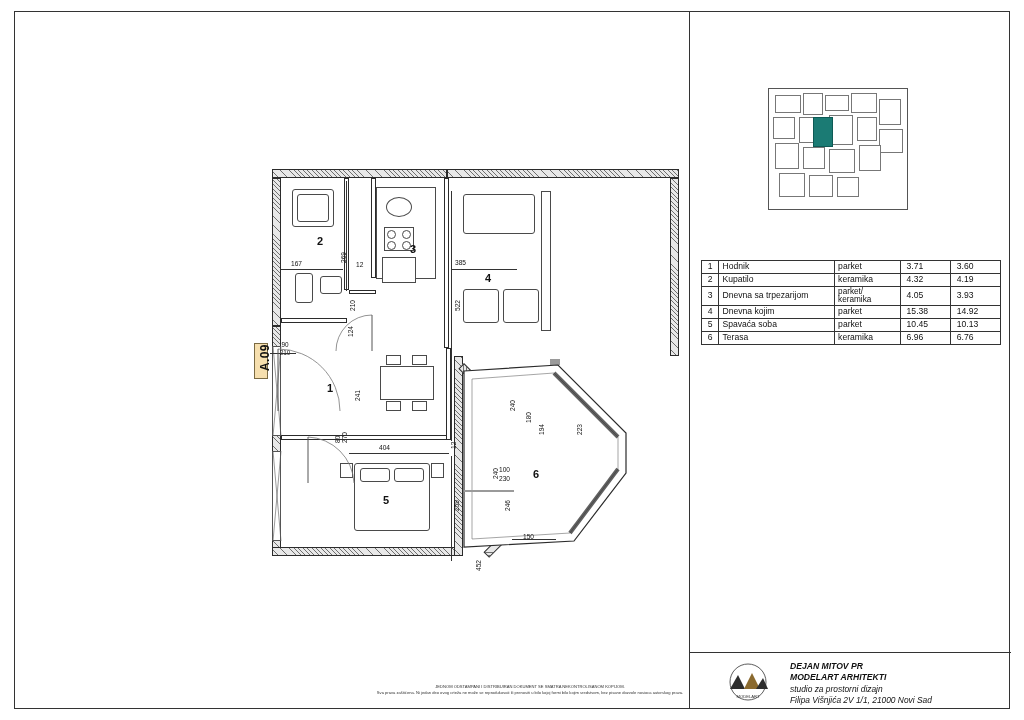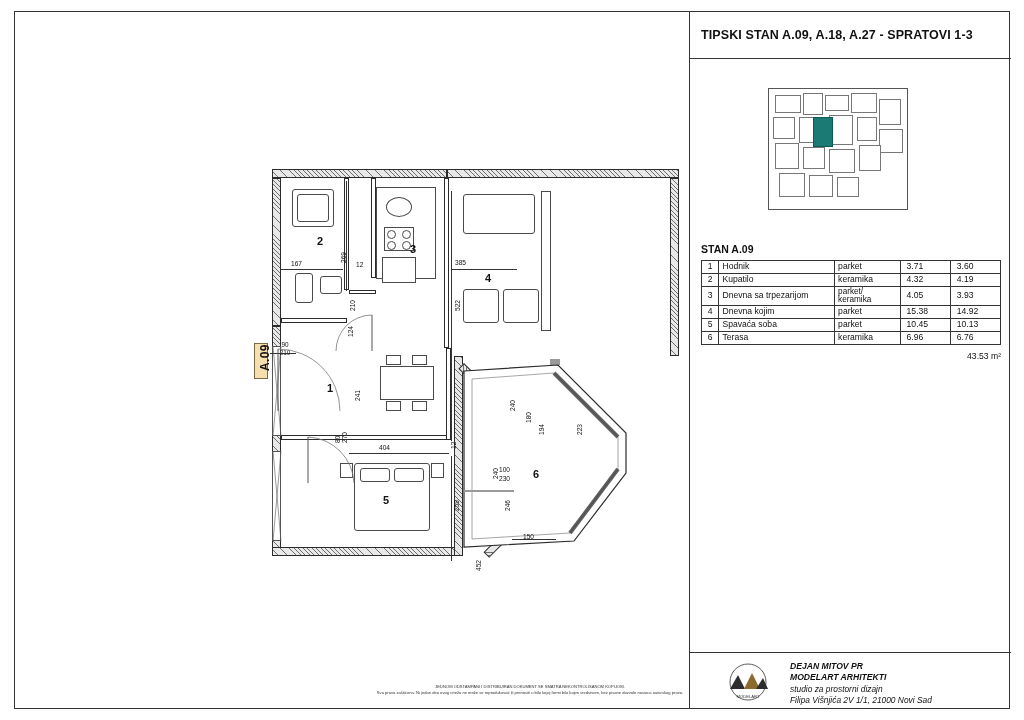--- a/index.html
+++ b/index.html
@@ -307,23 +307,20 @@
     <div class="dline" style="left:498px; top:528px; width:44px; height:1px;"></div>
   </div>
 
   <div class="foot">
     <div>JEDNOM ODSTAMPANI I DISTRIBUIRAN DOKUMENT SE SMATRA NEKONTROLISANOM KOPIJOM.</div>
     <div>Sva prava zaštićena. Ni jedan deo ovog crteža ne može se reprodukovati ili prenositi u bilo kojoj formi bilo kojim sredstvom, bez pisane dozvole nosioca autorskog prava.</div>
   </div>
 
   <div class="right-col">
 
-    <div class="title-box">
-      <div class="title-text">TIPSKI STAN A.09, A.18, A.27 - SPRATOVI 1-3</div>
-    </div>
 
     <div class="keyplan-wrap">
       <div class="keyplan">
 
         <div class="kp-block" style="left:6px;  top:6px;  width:26px; height:18px;"></div>
         <div class="kp-block" style="left:34px; top:4px;  width:20px; height:22px;"></div>
         <div class="kp-block" style="left:56px; top:6px;  width:24px; height:16px;"></div>
         <div class="kp-block" style="left:82px; top:4px;  width:26px; height:20px;"></div>
         <div class="kp-block" style="left:110px;top:10px; width:22px; height:26px;"></div>
         <div class="kp-block" style="left:4px;  top:28px; width:22px; height:22px;"></div>
@@ -336,21 +333,20 @@
         <div class="kp-block" style="left:60px; top:60px; width:26px; height:24px;"></div>
         <div class="kp-block" style="left:90px; top:56px; width:22px; height:26px;"></div>
         <div class="kp-block" style="left:10px; top:84px; width:26px; height:24px;"></div>
         <div class="kp-block" style="left:40px; top:86px; width:24px; height:22px;"></div>
         <div class="kp-block" style="left:68px; top:88px; width:22px; height:20px;"></div>
 
         <div class="kp-hl" style="left:44px; top:28px; width:20px; height:30px;"></div>
       </div>
     </div>
 
-    <div class="stan-label">STAN A.09</div>
 
     <table class="tbl">
       <tbody>
         <tr>
           <td class="num">1</td>
           <td class="name">Hodnik</td>
           <td class="mat">parket</td>
           <td class="v1">3.71</td>
           <td class="v2">3.60</td>
         </tr>
@@ -386,21 +382,20 @@
         <tr>
           <td class="num">6</td>
           <td class="name">Terasa</td>
           <td class="mat">keramika</td>
           <td class="v1">6.96</td>
           <td class="v2">6.76</td>
         </tr>
       </tbody>
     </table>
 
-    <div class="total">43.53 m²</div>
 
     <div class="logo-box">
       <svg class="logo-mark" viewBox="0 0 60 40">
         <circle cx="30" cy="20" r="18" fill="none" stroke="#333" stroke-width="0.8"></circle>
         <path d="M12 27 L20 13 L27 27 Z" fill="#2d2d2d"></path>
         <path d="M26 27 L34 11 L42 27 Z" fill="#8a6a2f"></path>
         <path d="M38 27 L45 16 L50 27 Z" fill="#2d2d2d"></path>
         <text x="30" y="36" font-size="4.2" text-anchor="middle" fill="#333" font-family="Liberation Sans, sans-serif">MODELART</text>
       </svg>
       <div class="logo-text">

